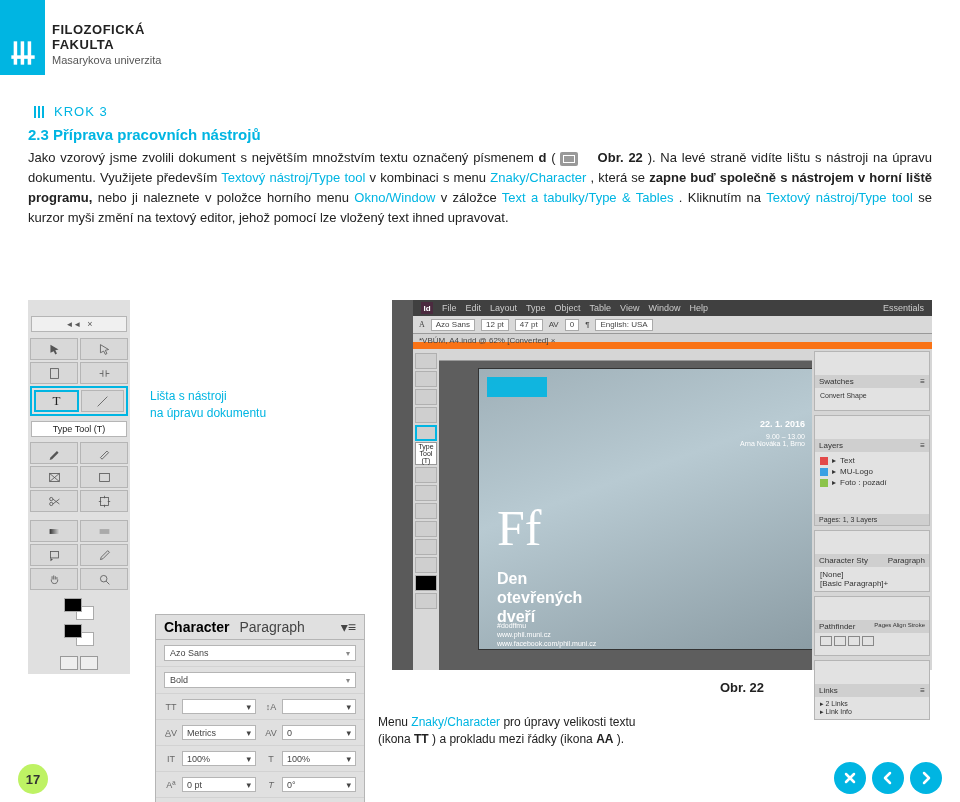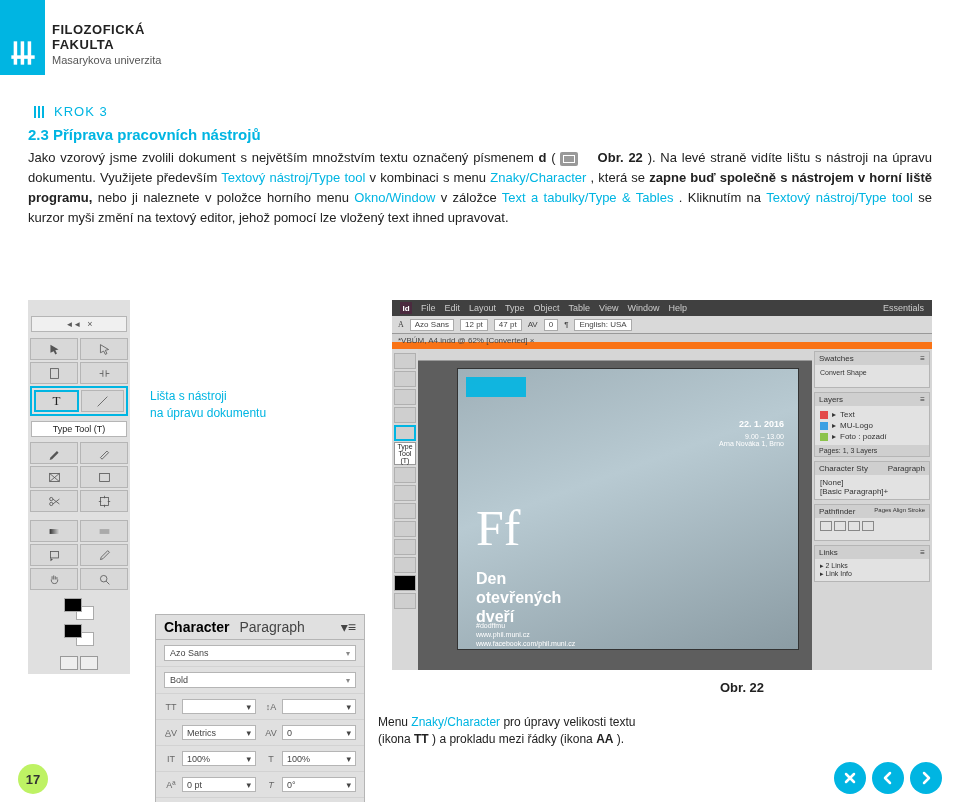--- a/index.html
+++ b/index.html
@@ -215,20 +215,21 @@
   .char-panel .mini{
     background:#fff;border:1px solid #b5b5b5;height:15px;flex:1;
     display:flex;align-items:center;padding:0 4px;justify-content:space-between;font-size:9px;
   }
   
   .id-shot {
     position:absolute;
     top:300px; left:392px;
     width:540px; height:370px;
     background:#5a5a5a;
+    padding-left:21px;
   }
   .id-shot .menubar {
     height:16px;background:#404040;color:#ccc;font-size:9px;
     display:flex;align-items:center;gap:9px;padding-left:8px;
   }
   .id-shot .menubar .idlogo{width:12px;height:12px;background:#4b2a3f;color:#fff;font-size:8px;display:flex;align-items:center;justify-content:center;font-weight:bold;}
   .id-shot .menubar .right{margin-left:auto;margin-right:8px;}
   .id-shot .ctrlbar {
     height:18px;background:#d9d9d9;border-bottom:1px solid #999;
     display:flex;align-items:center;gap:6px;padding:0 6px;font-size:8px;color:#444;
@@ -254,21 +255,21 @@
   .id-shot .page .logo{position:absolute;top:8px;left:8px;width:60px;height:20px;background:rgba(0,181,226,.9);}
   .id-shot .page .date{position:absolute;top:50px;right:14px;color:#fff;font-size:9px;font-weight:bold;}
   .id-shot .page .addr{position:absolute;top:64px;right:14px;color:#fff;font-size:7px;text-align:right;}
   .id-shot .page .ff{position:absolute;top:130px;left:18px;font-size:50px;color:#fff;font-family:Georgia,serif;}
   .id-shot .page .h1{position:absolute;top:200px;left:18px;color:#fff;font-size:16px;font-weight:bold;line-height:1.2;}
   .id-shot .page .sub{position:absolute;top:252px;left:18px;color:#fff;font-size:7px;line-height:1.3;}
   .id-shot .ws-panels{
     width:120px;background:#d6d6d6;display:flex;flex-direction:column;font-size:8px;color:#333;
   }
   .id-shot .panel{border:1px solid #b5b5b5;margin:2px;background:#e2e2e2;}
-  .id-shot .panel .pt{background:#cfcfcf;padding:2px 4px;font-size:8px;display:flex;justify-content:space-between;}
+  .id-shot .panel .pt{background:#cfcfcf;padding:2px 4px;font-size:8px;display:flex;justify-content:space-between;margin-top:23px;}
   .id-shot .panel .pc{padding:3px 5px;min-height:22px;}
   .id-shot .panel .layer{display:flex;align-items:center;gap:4px;font-size:8px;padding:1px 0;}
   .id-shot .panel .layer .sw{width:8px;height:8px;}
   .obr-label{
     position:absolute;
     top:680px;left:720px;
     font-weight:bold;
     font-size:13px;
   }
   .bottom-caption{

